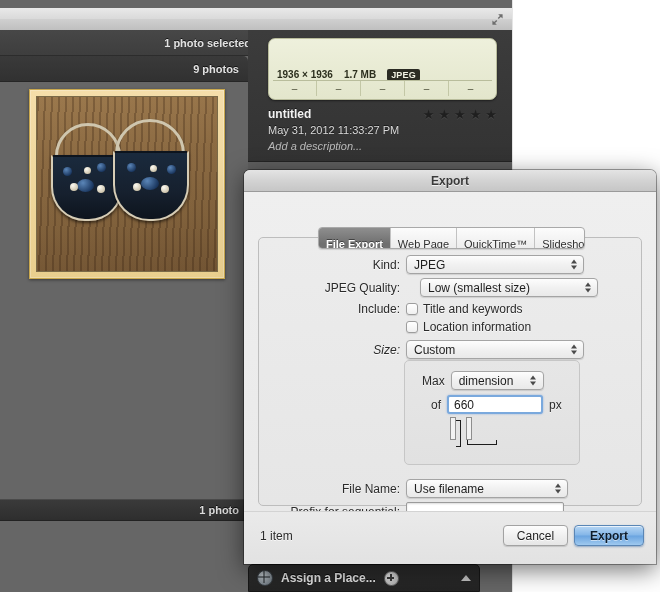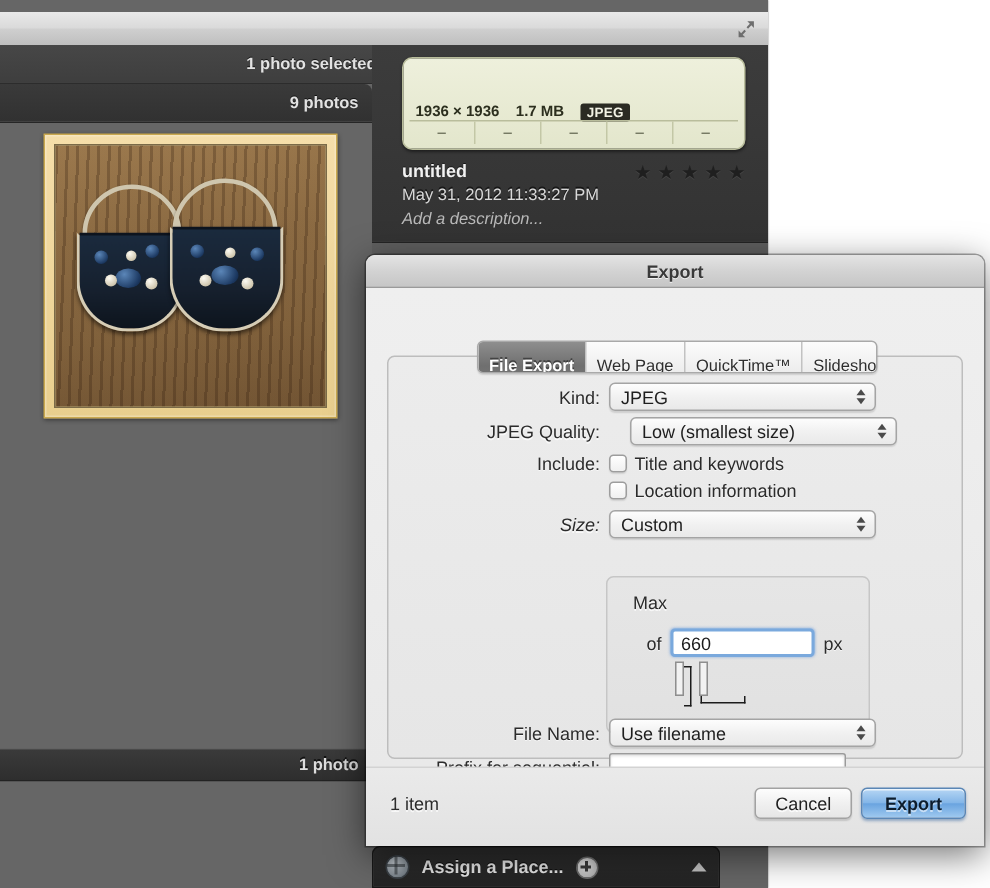--- a/index.html
+++ b/index.html
@@ -251,21 +251,21 @@
   .checkbox{
     width:12px;height:12px;box-sizing:border-box;
     background:linear-gradient(180deg,#ffffff 0%,#f0f0f0 100%);
     border:1px solid #9d9d9d;border-radius:3px;cursor:pointer;
     box-shadow:0 1px 1px rgba(0,0,0,.1);
   }
   .checklabel{font-size:12px;color:#2b2b2b;text-shadow:0 1px 0 rgba(255,255,255,.7);}
 
   
   #size-group{
-    position:absolute;left:160px;top:192px;width:174px;height:103px;
+    position:absolute;left:160px;top:168px;width:174px;height:103px;
     border:1px solid #c6c6c6;border-radius:5px;
     background:linear-gradient(180deg,#e6e6e6 0%,#e1e1e1 100%);
   }
   #max-row{position:absolute;left:17px;top:10px;display:flex;align-items:center;gap:6px;}
   #of-row{position:absolute;left:26px;top:34px;display:flex;align-items:center;gap:6px;}
   #px-field{
     width:96px;height:19px;box-sizing:border-box;
     background:#ffffff;border:2px solid #7aa9dd;border-radius:3px;
     display:flex;align-items:center;padding-left:5px;
     font-size:12px;color:#1a1a1a;cursor:text;
@@ -648,20 +648,27 @@
         <span class="arrows">
             <i class="up"></i>
             <i class="dn"></i>
           </span>
       </span>
     </div>
 
     <div id="size-group">
       <div id="max-row">
         <span class="lbl">Max</span>
+        <span class="popup" style="width:93px;">
+          <span>dimension</span>
+          <span class="arrows">
+              <i class="up"></i>
+              <i class="dn"></i>
+            </span>
+        </span>
       </div>
 
       <div id="of-row">
         <span class="lbl">of</span>
         <span id="px-field">
           <span>660</span>
         </span>
         <span class="lbl">px</span>
       </div>
 
@@ -672,21 +679,21 @@
         </span>
         <span class="orient-btn">
           <span class="landscape-icon"></span>
           <span class="landscape-bracket"></span>
         </span>
       </div>
     </div>
 
     <div class="row" style="left:0;top:287px;width:412px;">
       <span class="lbl" style="width:156px;">File Name:</span>
-      <span class="popup" style="margin-left:6px;width:178px;">
+      <span class="popup" style="margin-left:6px;width:162px;">
         <span>Use filename</span>
         <span class="arrows">
             <i class="up"></i>
             <i class="dn"></i>
           </span>
       </span>
     </div>
 
     <div class="row" style="left:0;top:310px;width:412px;">
       <span class="lbl" style="width:156px;">Prefix for sequential:</span>

